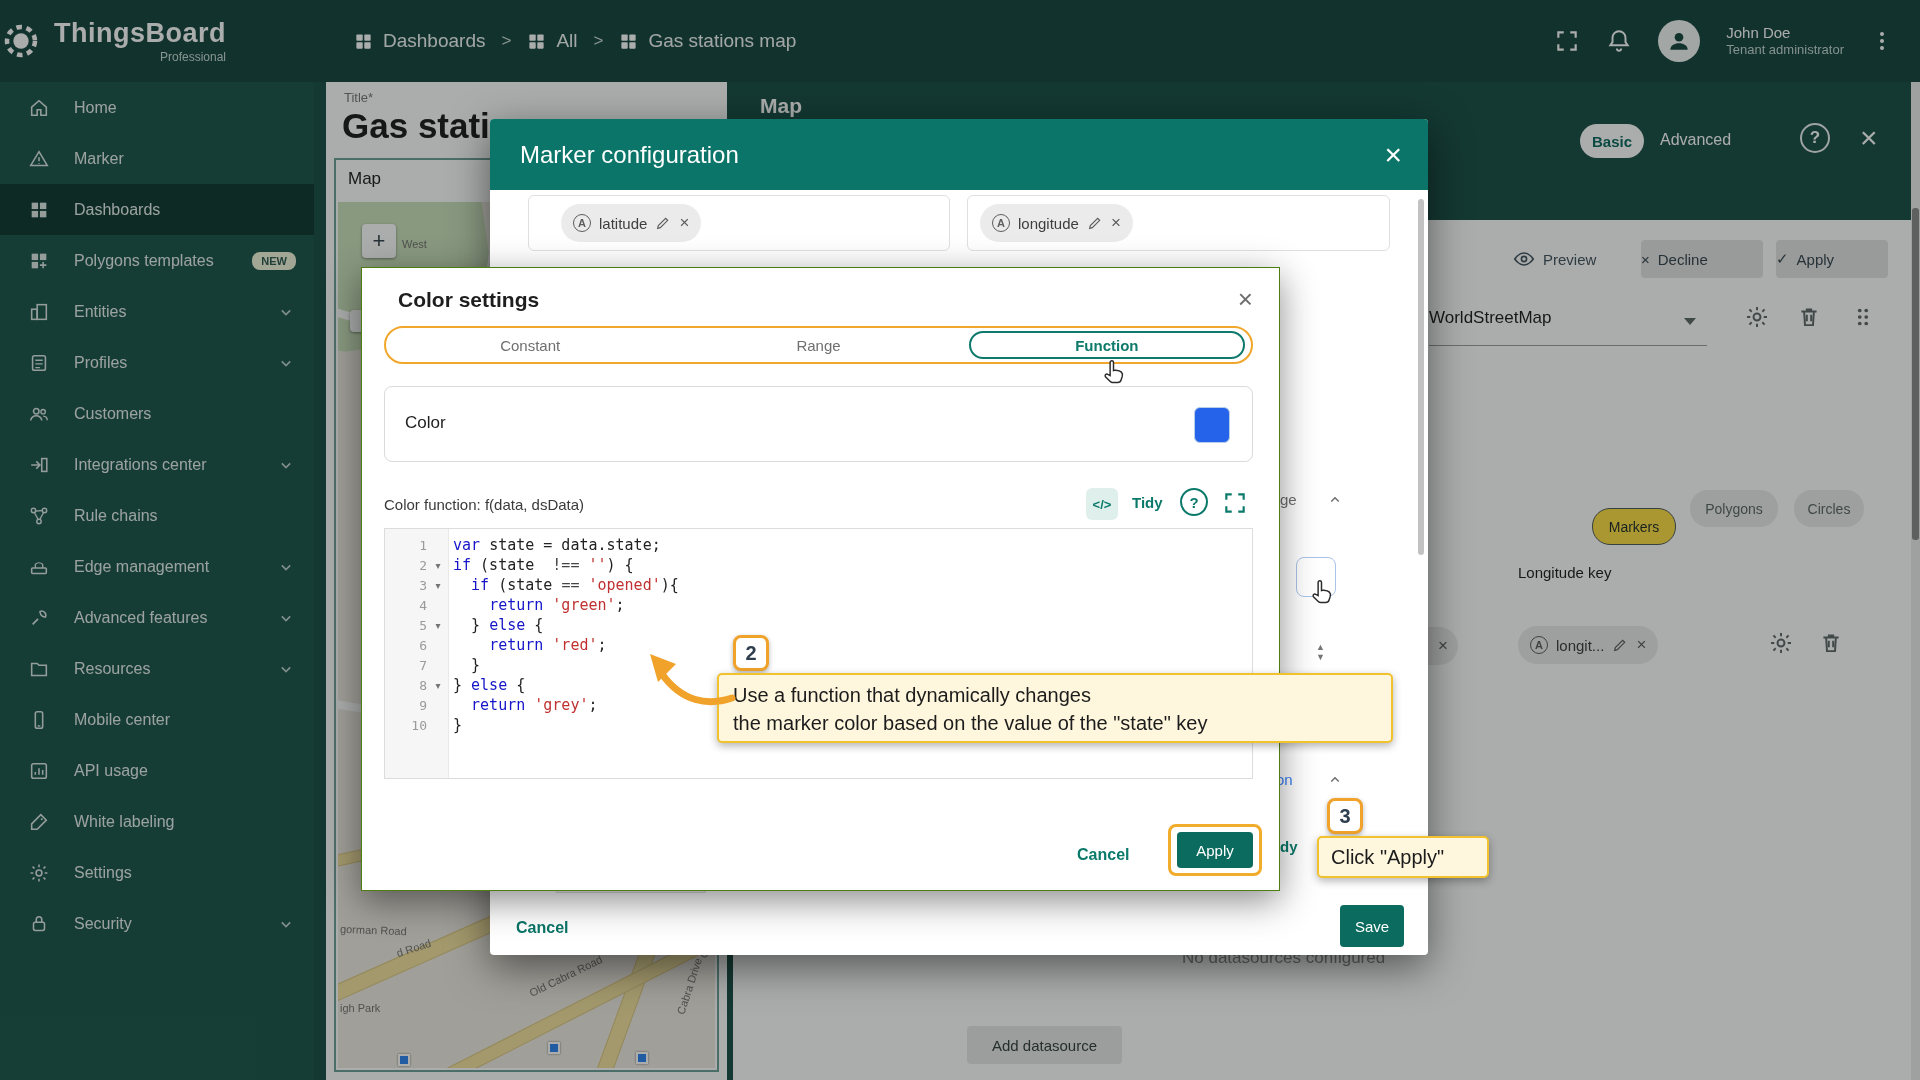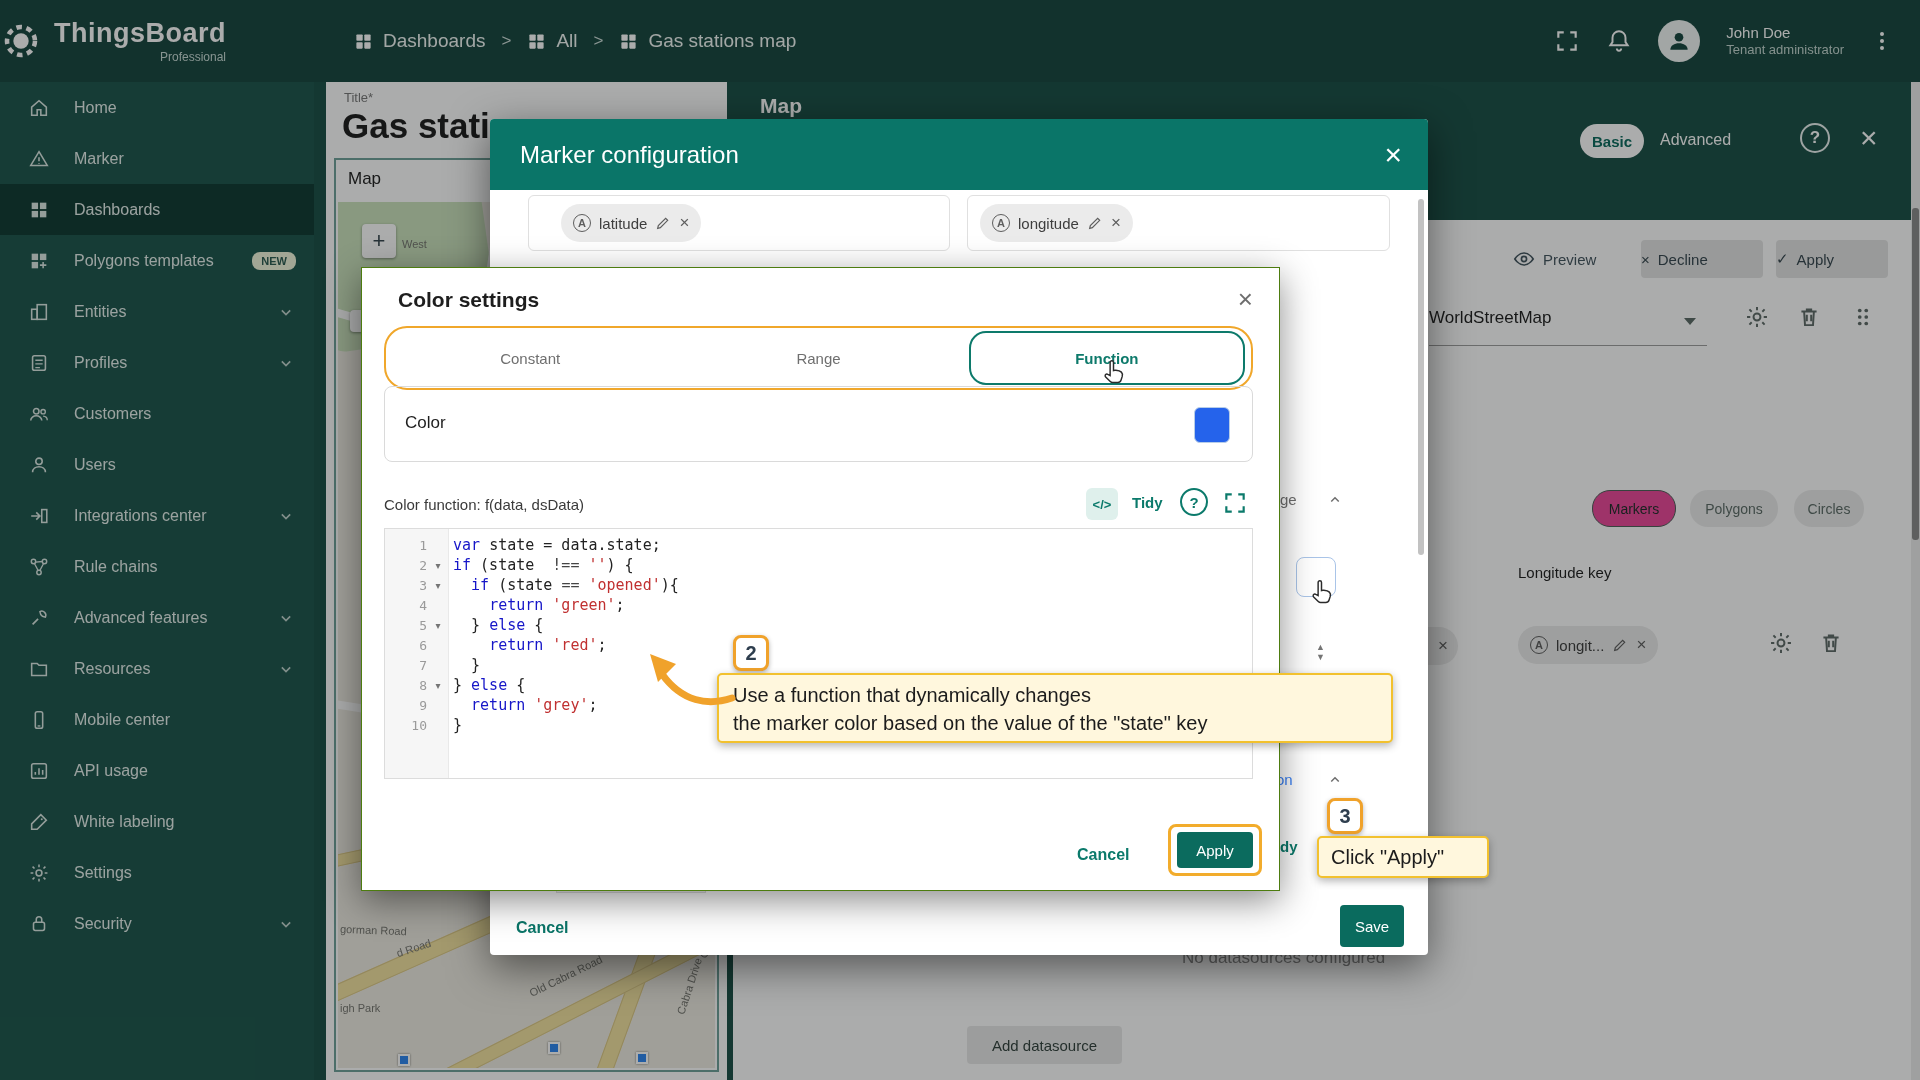--- a/index.html
+++ b/index.html
@@ -61,21 +61,21 @@
   .pbtn{position:absolute;height:38px;display:flex;align-items:center;justify-content:flex-start;gap:8px;font-size:15px;z-index:1}
   #btn-preview{left:1513px;top:240px;width:112px;color:#44555F}
   #btn-decline{left:1641px;top:240px;width:122px;background:#E4E4E4;border-radius:4px;color:#37474F}
   #btn-apply-bg{left:1776px;top:240px;width:112px;background:#E4E4E4;border-radius:4px;color:#37474F}
   #provider-value{position:absolute;left:1429px;top:308px;font-size:17px;color:#1F1F1F;z-index:1}
   #provider-caret{position:absolute;left:1684px;top:318px;width:0;height:0;border-left:6px solid transparent;border-right:6px solid transparent;border-top:7px solid #5C6B66;z-index:1}
   #provider-line{position:absolute;left:1429px;top:345px;width:278px;height:1px;background:#9E9E9E;z-index:1}
   .mini-ic{position:absolute;z-index:1;color:#5F6B68}
   .mini-ic svg{width:26px;height:26px}
   .layer-chip{position:absolute;height:37px;border-radius:18px;display:flex;align-items:center;justify-content:center;font-size:14px;z-index:1}
-  #chip-markers{left:1592px;top:490px;width:84px;background:#ec4899;border:1.5px solid #4E5E59;color:#1F2D2A}
+  #chip-markers{left:1592px;top:508px;width:84px;background:#fde047;border:1.5px solid #4E5E59;color:#1F2D2A}
   #chip-polygons{left:1690px;top:490px;width:88px;background:#ECECEC;color:#5C6B66}
   #chip-circles{left:1794px;top:490px;width:70px;background:#ECECEC;color:#5C6B66}
   #lng-key-label{position:absolute;left:1518px;top:564px;font-size:15px;color:#1F1F1F;z-index:1}
   .key-chip{display:flex;align-items:center;gap:8px;height:38px;padding:0 12px;background:#EBEBEB;border-radius:19px;color:#3E3E3E;font-size:15px}
   .chip-attr{width:18px;height:18px;border:1.5px solid #5E5E5E;border-radius:50%;font-size:11px;display:flex;align-items:center;justify-content:center;color:#5E5E5E;font-weight:bold}
   .chip-x{font-size:17px;color:#5E5E5E}
   .chip-pencil svg{width:16px;height:16px}
   #chip-longit{position:absolute;left:1518px;top:626px;z-index:1}
   #chip-cut{position:absolute;left:1428px;top:627px;width:30px;height:38px;background:#EBEBEB;border-radius:0 19px 19px 0;display:flex;align-items:center;justify-content:center;color:#5E5E5E;z-index:1}
   #no-ds-text{position:absolute;left:1182px;top:948px;font-size:17px;color:#8A8A8A;z-index:1}
@@ -102,21 +102,21 @@
   #frag-swatch{position:absolute;left:806px;top:438px;width:40px;height:40px;border-radius:8px;border:1px solid #A9C4E8}
   #frag-spin{position:absolute;left:826px;top:524px;display:flex;flex-direction:column;gap:1px;color:#757575;font-size:9px;line-height:1}
   #frag-entity{position:absolute;left:66px;top:748px;display:flex;align-items:center;gap:10px;font-family:"DejaVu Sans Mono",monospace;font-size:14px;color:#333;background:#F4F4F4;border:1px solid #DDD;padding:4px 10px}
   #md-cancel{position:absolute;left:26px;top:800px;color:#0A7568;font-size:16px;font-weight:bold}
   #md-save{position:absolute;left:850px;top:786px;width:64px;height:42px;background:#0A6B5E;border-radius:4px;color:#fff;font-size:15px;display:flex;align-items:center;justify-content:center}
 
   
   #color-dialog{position:absolute;left:361px;top:267px;width:919px;height:624px;background:#fff;border:1px solid #4d7c0f;border-radius:0;box-shadow:0 10px 34px rgba(0,0,0,.45);z-index:30}
   #cd-title{position:absolute;left:36px;top:20px;font-size:21px;font-weight:bold;color:#1E1E1E}
   #cd-close{position:absolute;right:26px;top:16px;font-size:26px;color:#6E6E6E}
-  #cd-tabs{position:absolute;left:22px;top:58px;width:869px;height:64px;border:2px solid #F0A72B;border-radius:23px;display:flex;background:#fff}
+  #cd-tabs{position:absolute;left:22px;top:58px;width:869px;height:38px;border:2px solid #F0A72B;border-radius:23px;display:flex;background:#fff}
   .cd-tab{flex:1;display:flex;align-items:center;justify-content:center;font-size:15px;color:#6F6F6F;position:relative}
   #cd-tab-function{color:#0D7A6B;font-weight:bold}
   #cd-func-pill{position:absolute;inset:3px 6px;border:2px solid #0D7A6B;border-radius:17px;display:flex;align-items:center;justify-content:center}
   #cd-color-box{position:absolute;left:22px;top:118px;width:869px;height:76px;border:1px solid #DADADA;border-radius:8px}
   #cd-color-label{position:absolute;left:20px;top:26px;font-size:17px;color:#1E1E1E}
   #cd-swatch{position:absolute;right:22px;top:20px;width:36px;height:36px;border-radius:6px;border:1px solid #B7CDE8}
   #cd-func-label{position:absolute;left:22px;top:228px;font-size:15px;color:#3A3A3A}
   #cd-code-toggle{position:absolute;left:724px;top:220px;width:32px;height:32px;border-radius:6px;background:#DFF0EC;color:#0B7A6B;font-weight:bold;font-size:13px;display:flex;align-items:center;justify-content:center}
   #cd-tidy{position:absolute;left:770px;top:226px;color:#0B7A6B;font-size:15px;font-weight:bold}
   #cd-help{position:absolute;left:818px;top:220px;width:28px;height:28px;border:2px solid #0B7A6B;border-radius:50%;color:#0B7A6B;font-weight:bold;font-size:15px;display:flex;align-items:center;justify-content:center}
@@ -317,29 +317,20 @@
             <path d="M3 19c0-3 3-5 6-5s6 2 6 5" fill="none" stroke="currentColor" stroke-width="1.7"></path>
             <circle cx="16.5" cy="9.5" r="2.4" fill="none" stroke="currentColor" stroke-width="1.5"></circle>
             <path d="M16.5 14.3c2.7.2 4.5 2 4.5 4.4" fill="none" stroke="currentColor" stroke-width="1.5"></path>
           </svg>
         </span>
         <span class="sb-label">Customers</span>
       </div>
       <div class="sb-item">
         <span class="sb-icon" style="color: rgb(220, 232, 228);">
           <svg viewBox="0 0 24 24">
-            <circle cx="12" cy="8" r="3.5" fill="none" stroke="currentColor" stroke-width="1.7"></circle>
-            <path d="M5 20c0-4 3.5-6 7-6s7 2 7 6" fill="none" stroke="currentColor" stroke-width="1.7"></path>
-          </svg>
-        </span>
-        <span class="sb-label">Users</span>
-      </div>
-      <div class="sb-item">
-        <span class="sb-icon" style="color: rgb(220, 232, 228);">
-          <svg viewBox="0 0 24 24">
             <path d="M3.5 12h9M9 8l4 4-4 4" fill="none" stroke="currentColor" stroke-width="1.7"></path>
             <rect x="15" y="5" width="5.5" height="14" fill="none" stroke="currentColor" stroke-width="1.7"></rect>
           </svg>
         </span>
         <span class="sb-label">Integrations center</span>
         <span class="sb-chev">
           <svg viewBox="0 0 24 24">
             <polyline points="7 10 12 15 17 10" fill="none" stroke="currentColor" stroke-width="2"></polyline>
           </svg>
         </span>
@@ -347,20 +338,34 @@
       <div class="sb-item">
         <span class="sb-icon" style="color: rgb(220, 232, 228);">
           <svg viewBox="0 0 24 24">
             <circle cx="6" cy="6" r="2.4" fill="none" stroke="currentColor" stroke-width="1.6"></circle>
             <circle cx="18" cy="6" r="2.4" fill="none" stroke="currentColor" stroke-width="1.6"></circle>
             <circle cx="12" cy="18" r="2.4" fill="none" stroke="currentColor" stroke-width="1.6"></circle>
             <path d="M8.4 6.6L15.6 6M7 8.1l4 7.6M17 8.1l-4 7.6" stroke="currentColor" stroke-width="1.4"></path>
           </svg>
         </span>
         <span class="sb-label">Rule chains</span>
+      </div>
+      <div class="sb-item">
+        <span class="sb-icon" style="color: rgb(220, 232, 228);">
+          <svg viewBox="0 0 24 24">
+            <rect x="4" y="13" width="16" height="6" rx="1" fill="none" stroke="currentColor" stroke-width="1.7"></rect>
+            <path d="M8 13V9M16 13V9M8 9a6 6 0 0 1 8 0" fill="none" stroke="currentColor" stroke-width="1.5"></path>
+          </svg>
+        </span>
+        <span class="sb-label">Edge management</span>
+        <span class="sb-chev">
+          <svg viewBox="0 0 24 24">
+            <polyline points="7 10 12 15 17 10" fill="none" stroke="currentColor" stroke-width="2"></polyline>
+          </svg>
+        </span>
       </div>
       <div class="sb-item">
         <span class="sb-icon" style="color: rgb(220, 232, 228);">
           <svg viewBox="0 0 24 24">
             <path d="M5 19l6-6" stroke="currentColor" stroke-width="1.8"></path>
             <path d="M13 5a4.5 4.5 0 0 1 6 6l-3.2-.9-1.9-1.9z" fill="none" stroke="currentColor" stroke-width="1.6"></path>
           </svg>
         </span>
         <span class="sb-label">Advanced features</span>
         <span class="sb-chev">

